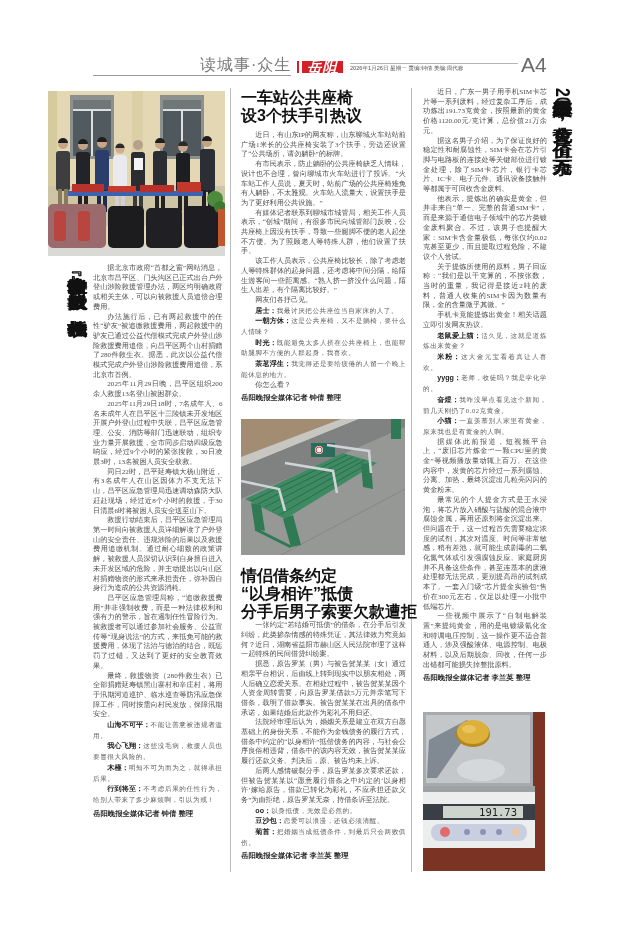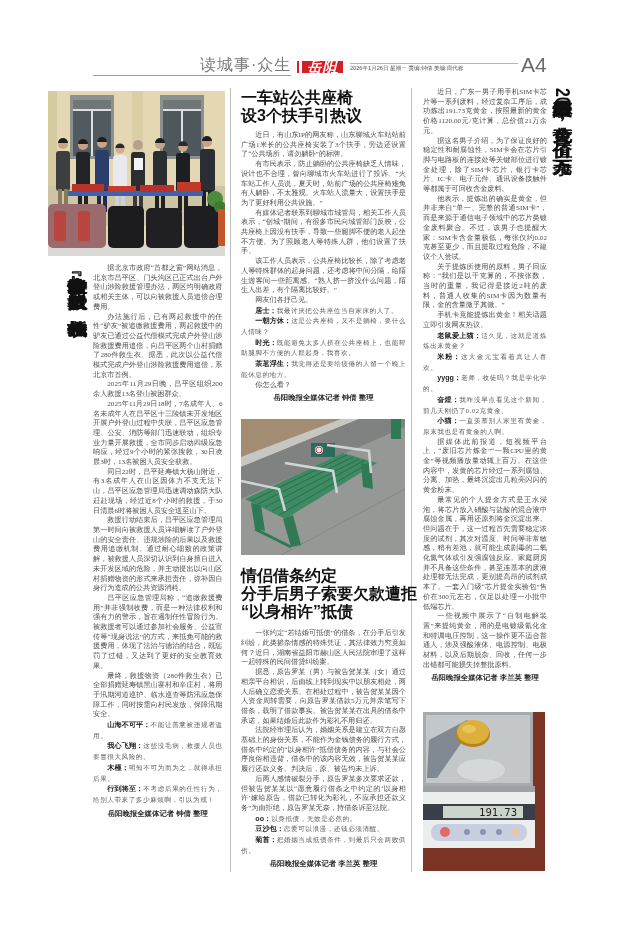--- a/index.html
+++ b/index.html
@@ -20,21 +20,21 @@
             font-size:5.6px;line-height:7px;color:#555;white-space:nowrap;}
   .page-no{left:521px;top:54px;font-family:"Liberation Sans","DejaVu Sans",sans-serif;
            font-size:21px;line-height:22px;color:#6b6b6b;font-weight:normal;}
 
   .vrule{width:1px;background:#bdbdbd;top:88px;height:784px;}
 
   
   .body p{margin:0;text-indent:2em;font-size:7.15px;line-height:9.7px;text-align:justify;}
   .body p.cm b{font-family:"Liberation Sans","DejaVu Sans",sans-serif;font-weight:bold;color:#1f1f1f;}
   .body p.cm span{font-size:6.6px;letter-spacing:0.55px;color:#5e5e5e;}
-  .byline{text-align:center;font-family:"Liberation Sans","DejaVu Sans",sans-serif;font-weight:bold;
+  .byline{text-align:left;font-family:"Liberation Sans","DejaVu Sans",sans-serif;font-weight:bold;
           color:#2a2a2a;font-size:7.4px;line-height:11px;margin-top:2px;}
 
   .vhead{writing-mode:vertical-rl;font-family:"Liberation Sans","DejaVu Sans",sans-serif;
          font-weight:bold;font-size:20px;line-height:22px;color:#111;white-space:nowrap;
          transform:scaleY(0.79);transform-origin:top center;}
   .hhead{margin:0;font-family:"Liberation Sans","DejaVu Sans",sans-serif;font-weight:bold;
          color:#111;font-size:16px;line-height:18px;}
   .hhead span{display:block;white-space:nowrap;}
 
   .photo{overflow:hidden;}
@@ -205,24 +205,24 @@
         <polyline points="14,110 50,128" fill="none" stroke="#2f7a55" stroke-width="3"></polyline>
 
         <polyline points="0,62 38,70 44,92" fill="none" stroke="#d1d4d6" stroke-width="2.6"></polyline>
         <polyline points="44,44 92,52 96,74" fill="none" stroke="#d1d4d6" stroke-width="2.6"></polyline>
         <polyline points="86,26 128,32 130,54" fill="none" stroke="#d1d4d6" stroke-width="2.6"></polyline>
       </svg>
     </div>
 
     <h2 class="hhead" style="margin-top:12px;">
       <span>情侣借条约定</span>
+      <span>“以身相许”抵债</span>
       <span>分手后男子索要欠款遭拒</span>
-      <span>“以身相许”抵债</span>
     </h2>
-    <div class="body" style="margin-top:8px;">
+    <div class="body" style="margin-top:0;">
       <p>一张约定“若结婚可抵债”的借条，在分手后引发纠纷，此类掺杂情感的特殊凭证，其法律效力究竟如何？近日，湖南省益阳市赫山区人民法院审理了这样一起特殊的民间借贷纠纷案。</p>
       <p>据悉，原告罗某（男）与被告贺某某（女）通过相亲平台相识，后由线上转到现实中以朋友相处，两人后确立恋爱关系。在相处过程中，被告贺某某因个人资金周转需要，向原告罗某借款5万元并亲笔写下借条，载明了借款事实。被告贺某某在出具的借条中承诺，如果结婚后此款作为彩礼不用归还。</p>
       <p>法院经审理后认为，婚姻关系是建立在双方自愿基础上的身份关系，不能作为金钱债务的履行方式，借条中约定的“以身相许”抵偿债务的内容，与社会公序良俗相违背，借条中的该内容无效，被告贺某某应履行还款义务。判决后，原、被告均未上诉。</p>
       <p>后两人感情破裂分手，原告罗某多次要求还款，但被告贺某某以“愿意履行借条之中约定的‘以身相许’嫁给原告，借款已转化为彩礼，不应承担还款义务”为由拒绝，原告罗某无奈，持借条诉至法院。</p>
       <p class="cm"><b>oo：</b><span>以身抵债，无效是必然的。</span></p>
       <p class="cm"><b>豆沙包：</b><span>恋爱可以浪漫，还钱必须清醒。</span></p>
       <p class="cm"><b>菊首：</b><span>把婚姻当成抵债条件，到最后只会两败俱伤。</span></p>
       <div class="byline">岳阳晚报全媒体记者 李兰英 整理</div>
     </div>
   </div>

